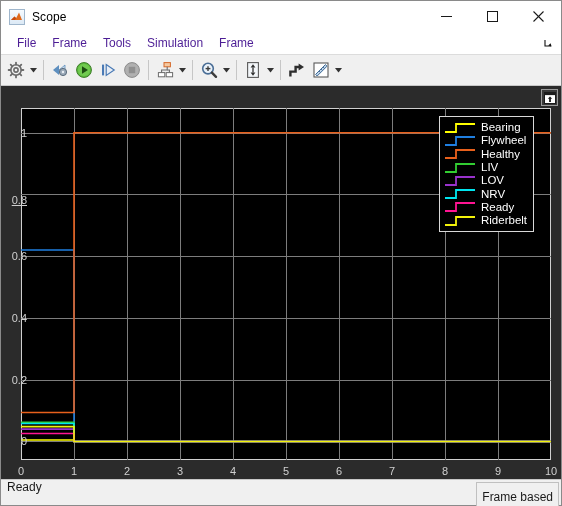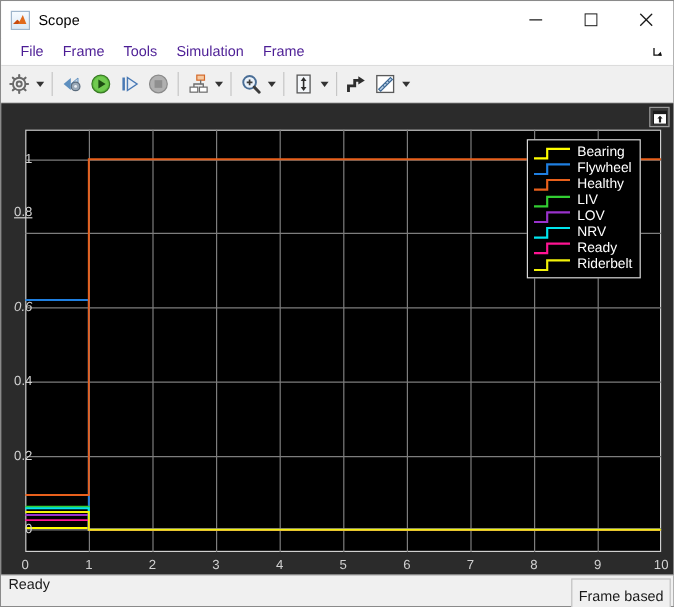--- a/index.html
+++ b/index.html
@@ -443,22 +443,22 @@
             <polyline points="0.00,315.56 53.00,315.56 53.00,333.47 530.00,333.47" fill="none" stroke="#00e5ee" stroke-width="1.6"></polyline>
             <polyline points="0.00,325.45 53.00,325.45 53.00,333.47 530.00,333.47" fill="none" stroke="#ff1493" stroke-width="1.6"></polyline>
             <polyline points="0.00,318.65 53.00,318.65 53.00,333.47 530.00,333.47" fill="none" stroke="#f2f20a" stroke-width="1.6"></polyline>
           </g>
         </svg>
 
       <div id="ytick-holder">
           <div class="ytick-label" style="top: 333.474px;">0</div>
           <div class="ytick-label" style="top: 271.719px;">0.2</div>
           <div class="ytick-label" style="top: 209.965px;">0.4</div>
-          <div class="ytick-label" style="top: 148.211px; font-style: italic;">0.6</div>
-          <div class="ytick-label" style="top: 69px; text-decoration: underline;">0.8</div>
+          <div class="ytick-label" style="top: 148.211px;">0.6</div>
+          <div class="ytick-label" style="top: 92px; text-decoration: underline;">0.8</div>
           <div class="ytick-label" style="top: 24.7018px;">1</div>
         </div>
       <div id="xtick-holder">
           <div class="xtick-label" style="left: 0px;">0</div>
           <div class="xtick-label" style="left: 53px;">1</div>
           <div class="xtick-label" style="left: 106px;">2</div>
           <div class="xtick-label" style="left: 159px;">3</div>
           <div class="xtick-label" style="left: 212px;">4</div>
           <div class="xtick-label" style="left: 265px;">5</div>
           <div class="xtick-label" style="left: 318px;">6</div>

